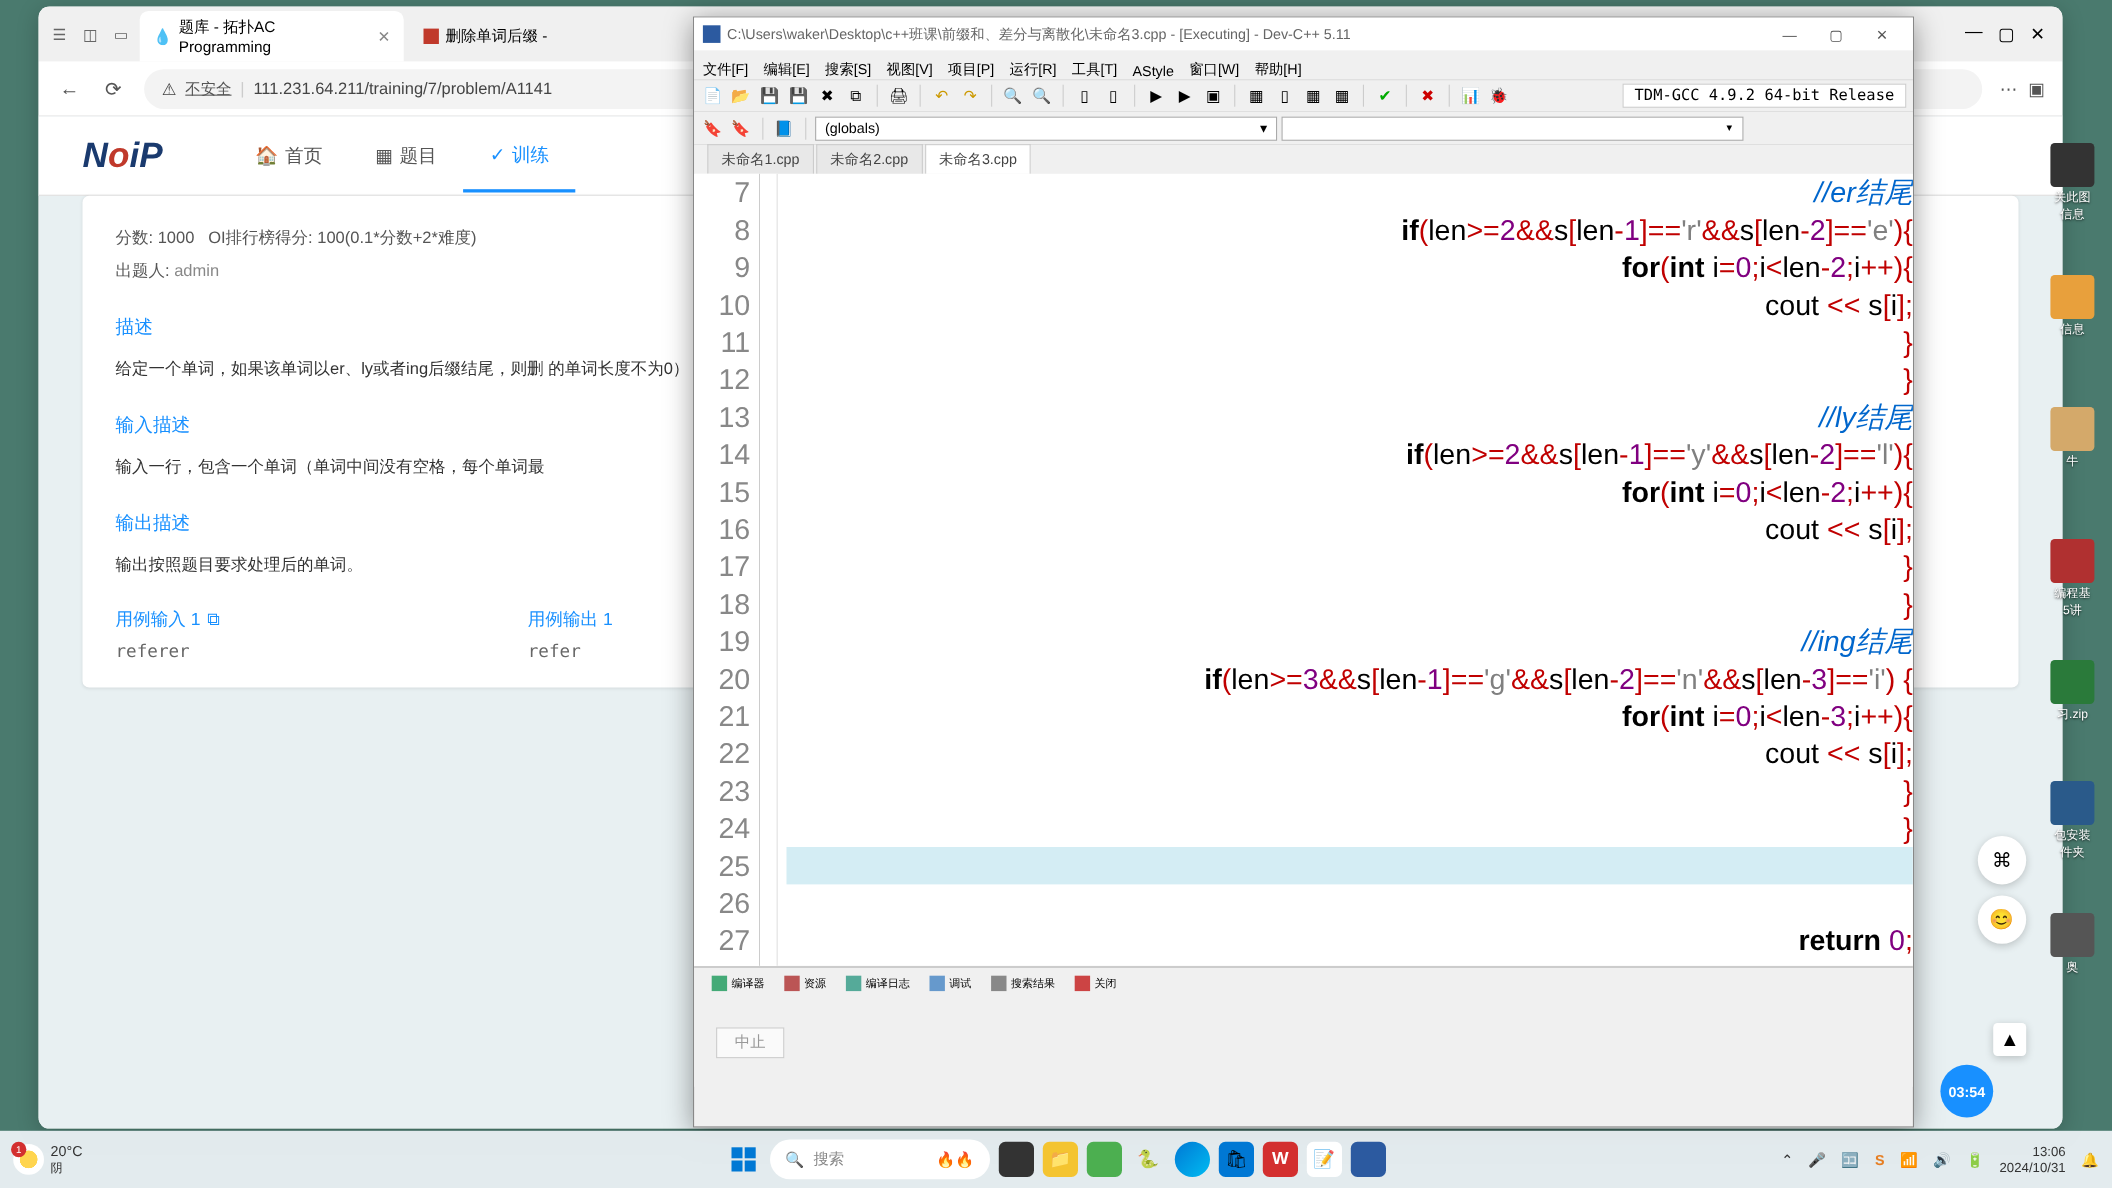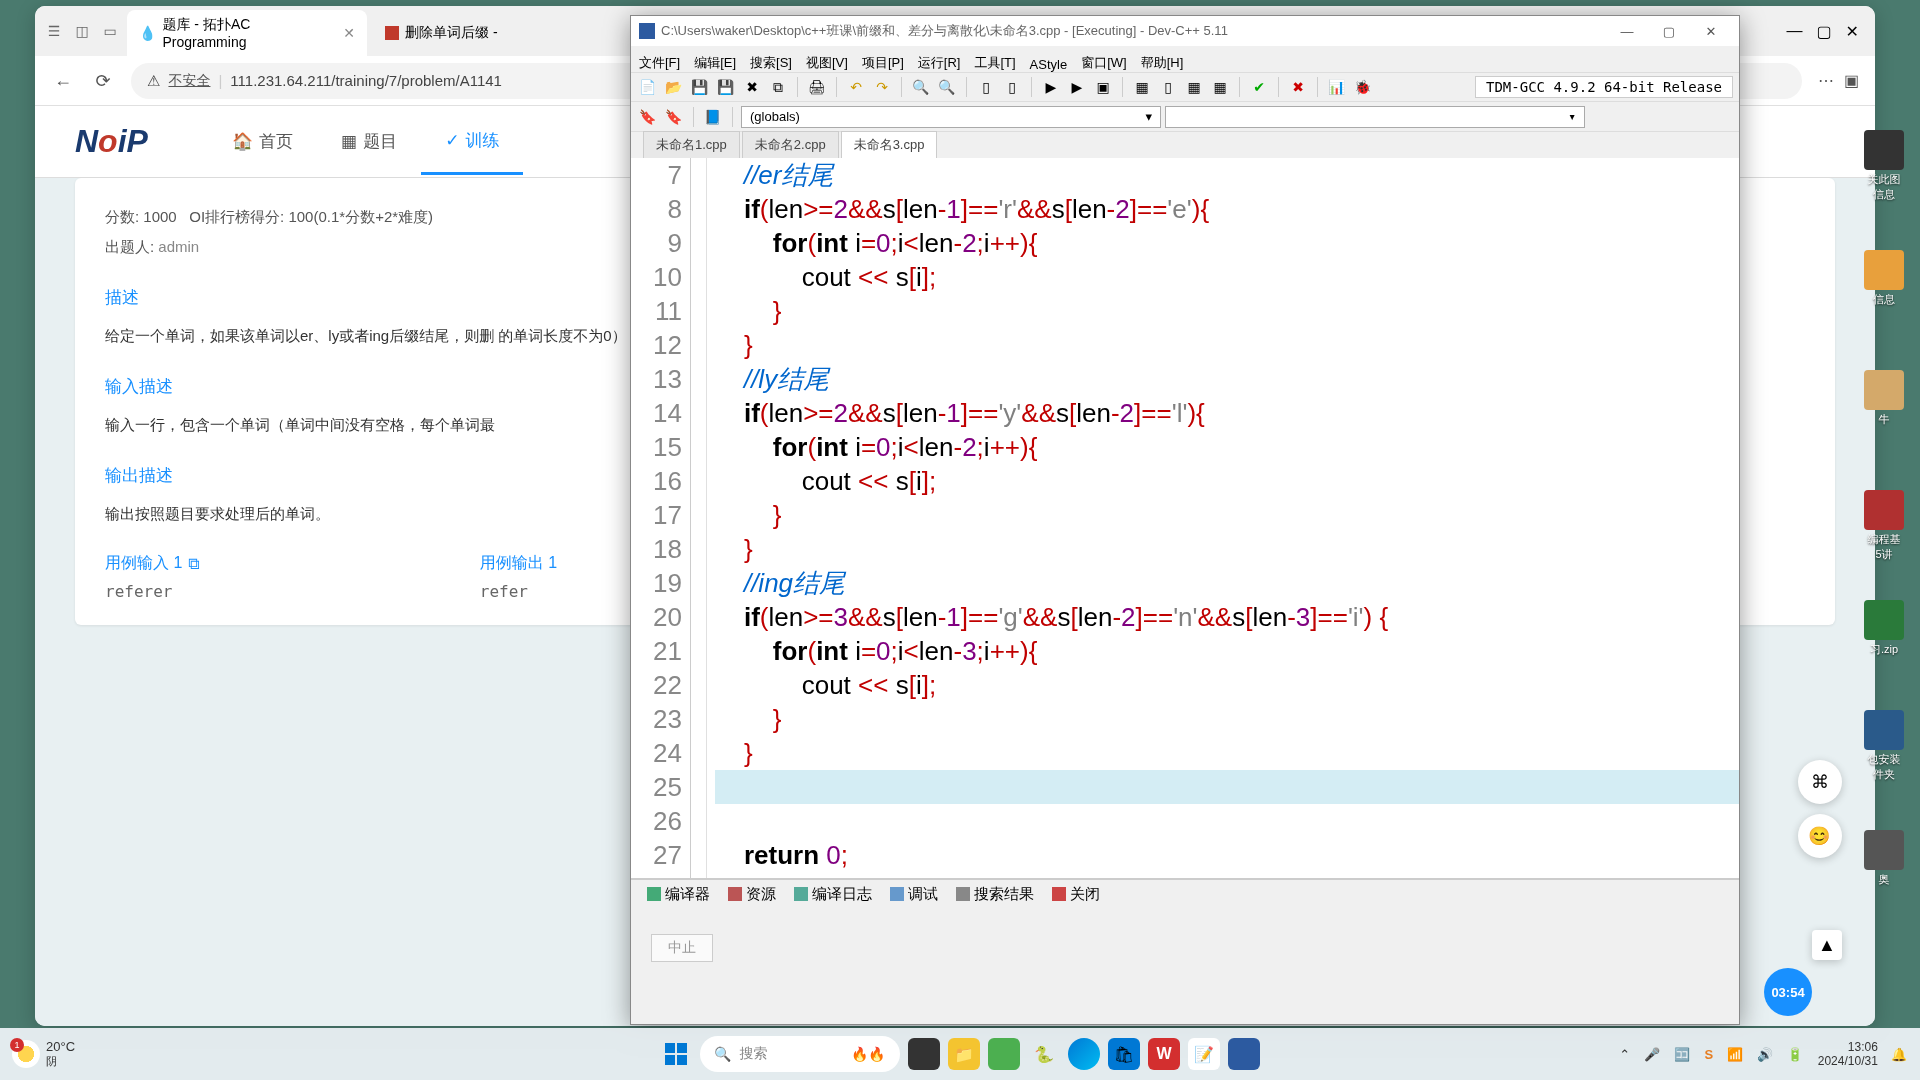--- a/index.html
+++ b/index.html
@@ -49,30 +49,30 @@
 .tb-compiler { margin-left: auto; font-family: Consolas, monospace; font-size: 14px; padding: 2px 10px; border: 1px solid #ccc; background: #fff; }
 .dc-toolbar2 { height: 30px; background: #f0f0f0; border-bottom: 1px solid #ddd; display: flex; align-items: center; padding: 0 6px; gap: 4px; }
 .tb-sel { height: 22px; background: #fff; border: 1px solid #aaa; font-family: Consolas, monospace; font-size: 13px; padding: 0 8px; display: flex; align-items: center; gap: 20px; }
 .dc-tabs { height: 26px; background: #f0f0f0; display: flex; align-items: flex-end; padding: 0 12px; font-size: 13px; }
 .dc-tab { padding: 4px 12px; background: #e8e8e8; border: 1px solid #ccc; border-bottom: none; margin-right: 2px; color: #444; }
 .dc-tab.active { background: #fff; }
 
 .dc-editor { position: relative; height: 720px; background: #fff; display: flex; font-family: Consolas, "Courier New", monospace; font-size: 26px; line-height: 34px; }
 .gutter { width: 60px; background: #fff; text-align: right; padding-right: 8px; color: #888; border-right: 1px solid #ccc; }
 .fold { width: 16px; background: #fff; border-right: 1px solid #e0e0e0; }
-.code { flex: 1; padding-left: 8px; white-space: pre; overflow: hidden; }
+.code { flex: 1; padding-left: 8px; white-space: pre; overflow: hidden; text-align: right; }
 .code .cur-line { background: #d4edf4; display: block; width: 100%; }
 .kw { color: #000; font-weight: bold; }
 .op { color: #c00000; }
 .str { color: #808080; }
 .cmt { color: #0066cc; font-style: italic; }
 .num { color: #800080; }
 
 .dc-bottom { height: 110px; background: #f0f0f0; border-top: 2px solid #ccc; }
-.dc-btabs { height: 28px; display: flex; align-items: center; font-size: 15px; padding: 0 8px; gap: 2px; }
+.dc-btabs { height: 28px; display: flex; align-items: center; font-size: 10px; padding: 0 8px; gap: 2px; }
 .dc-btab { padding: 3px 8px; display: flex; align-items: center; gap: 4px; }
 .dc-btab-icon { width: 14px; height: 14px; }
 .dc-bcontent { padding: 6px 20px; font-family: Consolas, monospace; font-size: 14px; color: #444; display: flex; gap: 30px; }
 .dc-stop { border: 1px solid #ccc; padding: 4px 16px; color: #999; background: #fafafa; font-size: 14px; align-self: flex-start; margin-top: 20px; }
 
 
 .desk-icon { position: absolute; right: 12px; width: 48px; text-align: center; font-size: 11px; color: #fff; text-shadow: 0 1px 2px rgba(0,0,0,0.8); }
 .desk-icon .ico { width: 40px; height: 40px; margin: 0 auto 2px; border-radius: 4px; }
 
 

